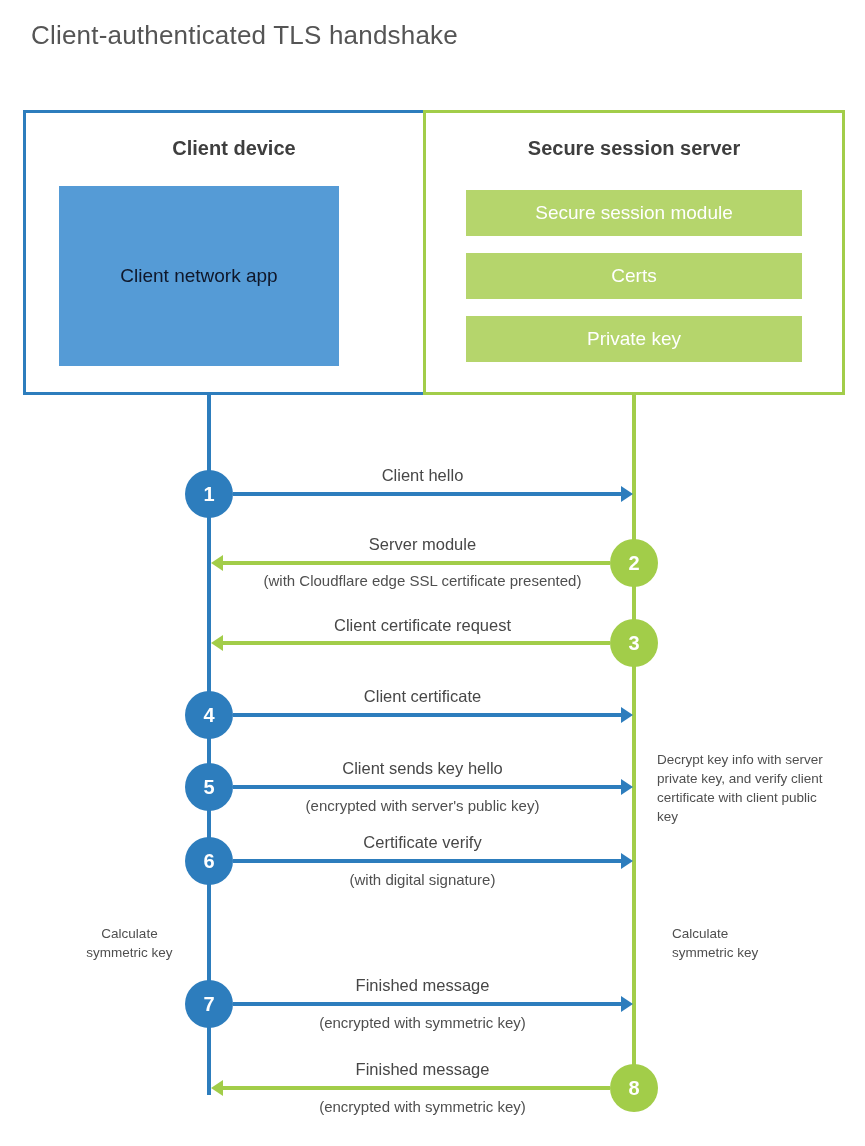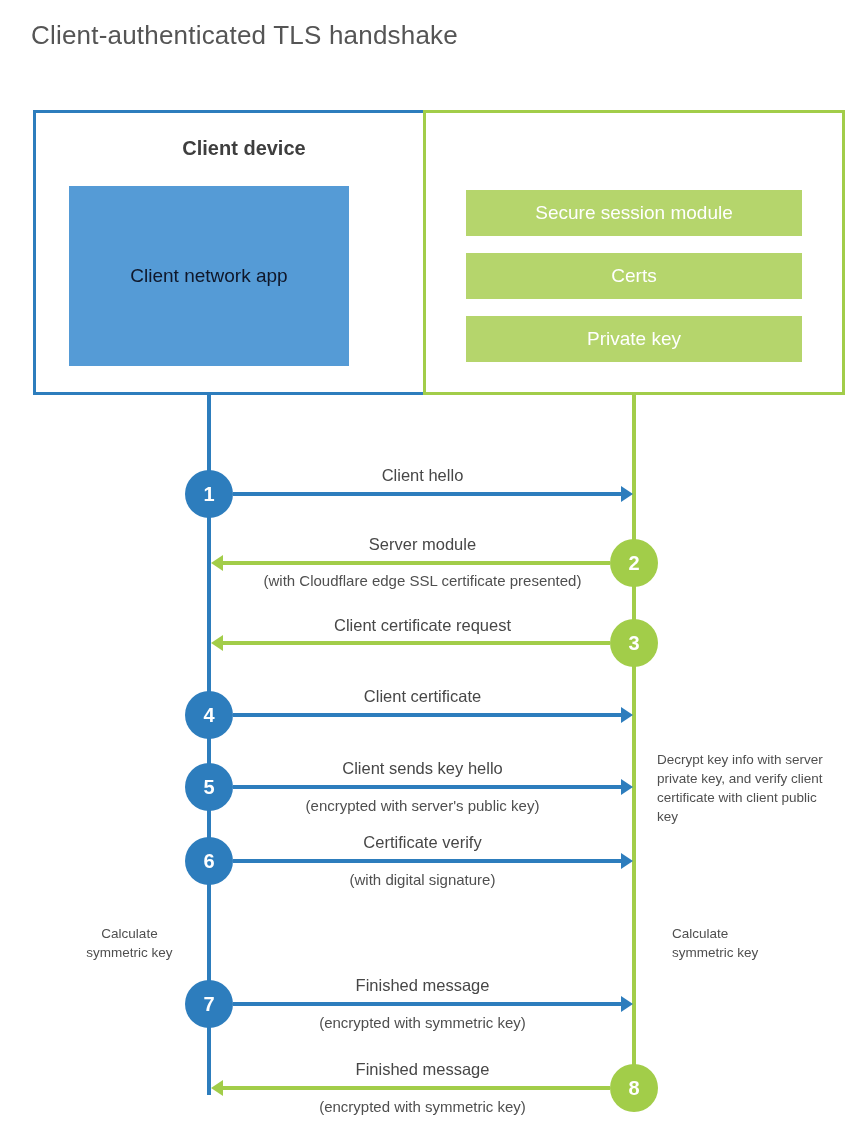--- a/index.html
+++ b/index.html
@@ -14,21 +14,21 @@
   body{font-family:"Liberation Sans", sans-serif;color:var(--text);}
   .canvas{position:relative;width:865px;height:1146px;background:#fff;overflow:hidden;}
 
   .diagram-title{
     position:absolute;left:31px;top:20px;
     font-size:26px;font-weight:400;color:#555555;letter-spacing:0.2px;
   }
 
   
   .outer-box{position:absolute;top:110px;height:285px;background:#fff;box-sizing:border-box;}
-  .client-box{left:33px;width:422px;border:3px solid var(--blue);padding-left:38px;}
+  .client-box{left:23px;width:422px;border:3px solid var(--blue);padding-left:38px;}
   .server-box{left:423px;width:422px;border:3px solid var(--green);}
   .box-title{
     position:absolute;left:0;right:0;top:24px;text-align:center;
     font-size:20px;font-weight:700;color:#3e3e3e;
   }
   .client-app{
     position:absolute;left:33px;top:73px;width:280px;height:180px;
     background:var(--blue-fill);display:flex;align-items:center;justify-content:center;
     color:#0f172a;font-size:19px;text-align:center;
   }
@@ -95,20 +95,21 @@
   <div class="diagram-title">Client-authenticated TLS handshake</div>
 
   <div class="outer-box client-box">
     <div class="box-title">Client device</div>
     <div class="client-app">
       <span>Client network app</span>
     </div>
   </div>
 
   <div class="outer-box server-box">
+    <div class="box-title">Secure session server</div>
     <div class="server-bar bar-1">Certs</div>
     <div class="server-bar bar-0">Secure session module</div>
     <div class="server-bar bar-2">Private key</div>
   </div>
 
   <div class="lifeline blue"></div>
   <div class="lifeline green"></div>
 
   <div class="step-circle blue" style="top:470px">1</div>
   <div class="msg-label" style="top:466px">Client hello</div>

